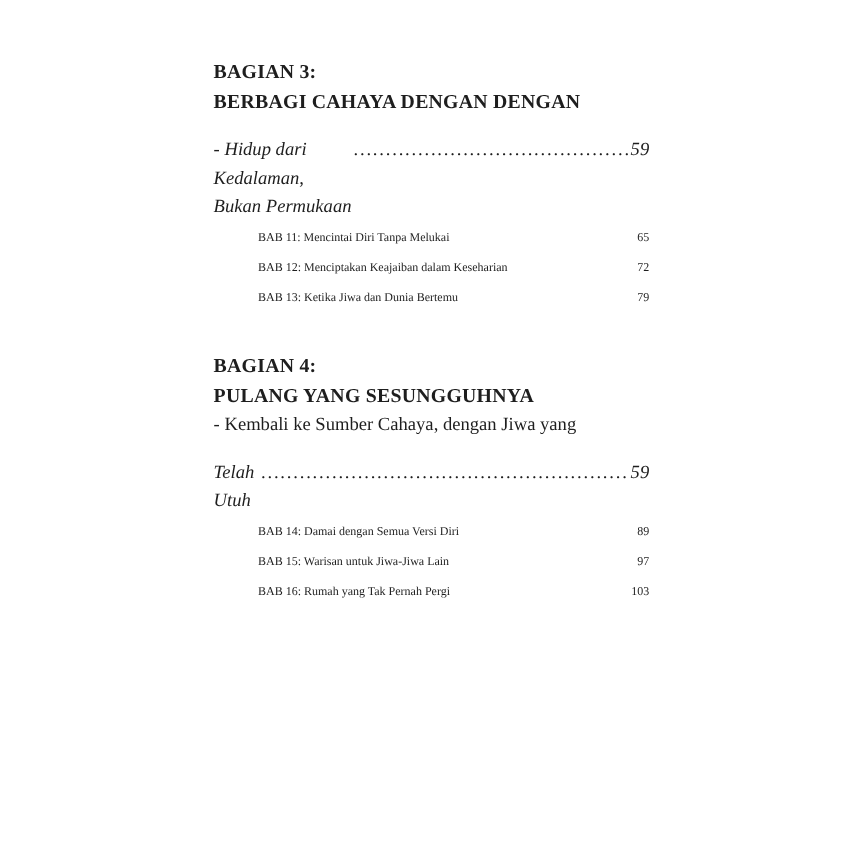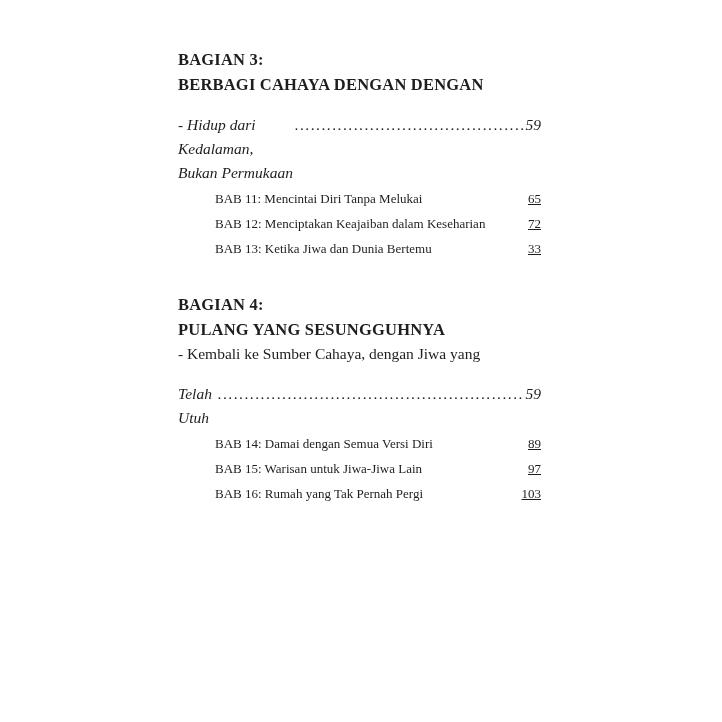--- a/index.html
+++ b/index.html
@@ -51,26 +51,26 @@
   }
   .leader::after {
     content: "......................................................................................................";
   }
   .subtitle-page { font-style: italic; }
   .chapters { margin-top: 3px; }
   .chapter {
     display: flex;
     align-items: flex-end;
     padding-left: 37px;
-    font-size: 13px;
+    font-size: 10px;
     line-height: 21px;
     margin-bottom: 4px;
   }
   .chapter-label { width: 274px; }
-  .chapter-page { margin-left: auto; text-align: right; text-decoration: underline; }
+  .chapter-page { margin-left: auto; text-align: right; }
   .folio {
     position: absolute;
     top: 632px;
     left: 0;
     width: 720px;
     text-align: center;
     font-size: 13.5px;
     color: #737373;
   }
 </style>
@@ -93,21 +93,21 @@
         <div class="chapter">
           <span class="chapter-label">BAB 11: Mencintai Diri Tanpa Melukai</span>
           <span class="chapter-page">65</span>
         </div>
         <div class="chapter">
           <span class="chapter-label">BAB 12: Menciptakan Keajaiban dalam Keseharian</span>
           <span class="chapter-page">72</span>
         </div>
         <div class="chapter">
           <span class="chapter-label">BAB 13: Ketika Jiwa dan Dunia Bertemu</span>
-          <span class="chapter-page">33</span>
+          <span class="chapter-page">79</span>
         </div>
       </div>
     </div>
 
     <div class="section">
       <div class="part-label">BAGIAN 4:</div>
       <div class="part-title">PULANG YANG SESUNGGUHNYA</div>
       <div class="subtitle-line">- Kembali ke Sumber Cahaya, dengan Jiwa yang</div>
       <div class="subtitle-row">
         <span>Telah Utuh</span>

